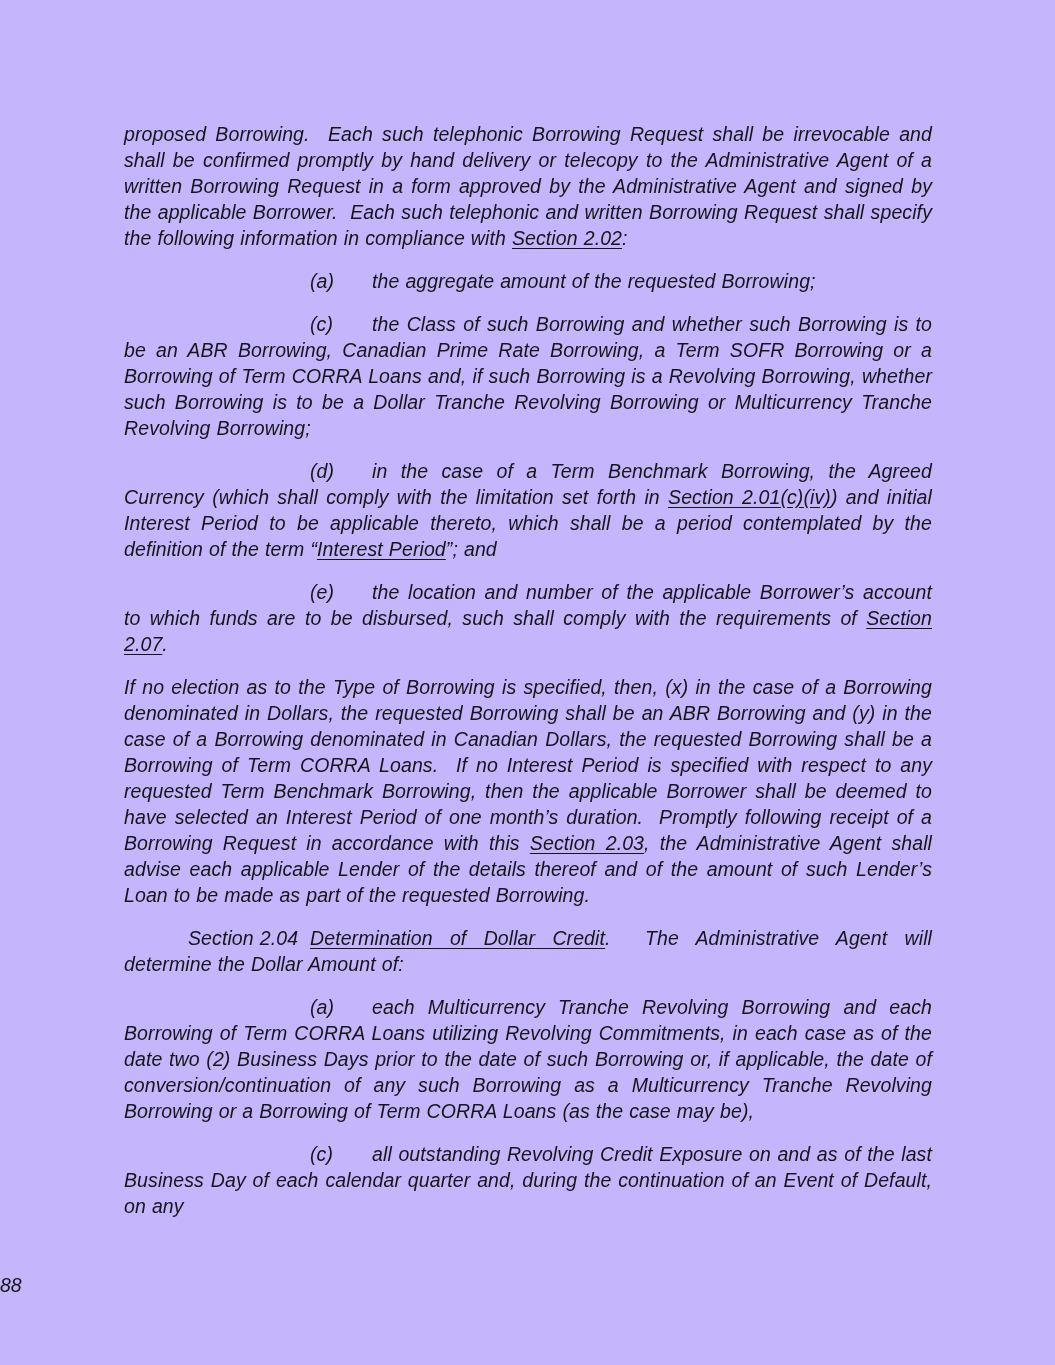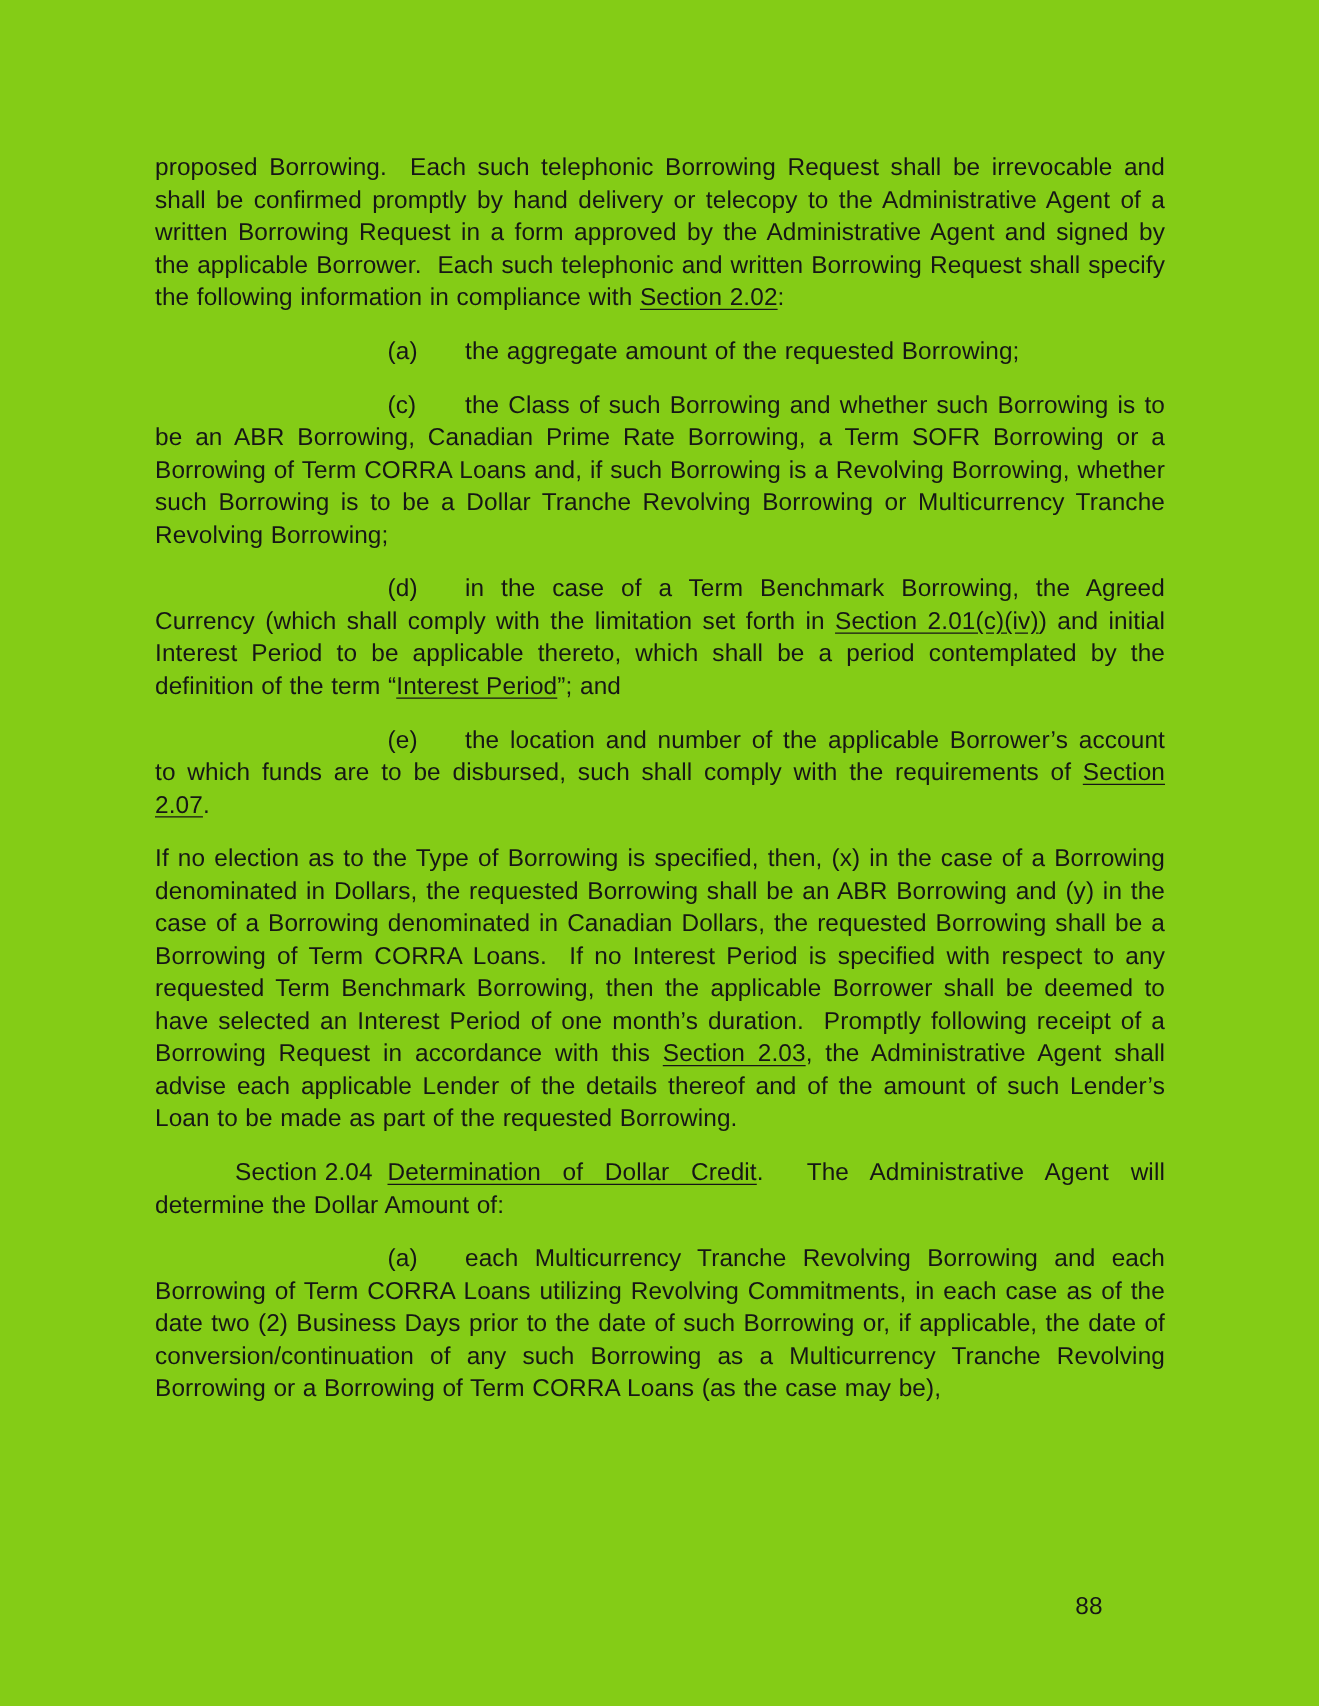--- a/index.html
+++ b/index.html
@@ -4,24 +4,25 @@
 <style>
   html, body {
     margin: 0;
     padding: 0;
     background: #ffffff;
   }
   .page {
     position: relative;
     width: 1055px;
     height: 1365px;
-    background: #84cc16;
+    background: #c4b5fd;
     font-family: "Liberation Sans", sans-serif;
     color: #161616;
     overflow: hidden;
+    font-style: italic;
   }
   .textblock {
     position: absolute;
     left: 124px;
     top: 121px;
     width: 808px;
   }
   p.para {
     font-size: 19.5px;
     line-height: 26px;
@@ -48,21 +49,21 @@
   }
   .u {
     text-decoration: underline;
     text-underline-offset: 3px;
   }
   .footer {
     position: absolute;
     left: 0;
     top: 1272px;
     width: 882px;
-    text-align: right;
+    text-align: left;
     font-size: 19.5px;
     line-height: 26px;
   }
 </style>
 </head>
 <body>
 
 <div class="page">
   <div class="textblock">
 
@@ -77,17 +78,18 @@
 
     <p class="para item"><span class="item-label">(e)</span><span>the location and number of the applicable Borrower’s account to which funds are to be disbursed, such shall comply with the requirements of </span><span class="u">Section 2.07</span><span>.</span></p>
 
     <p class="para"><span>If no election as to the Type of Borrowing is specified, then, (x) in the case of a Borrowing denominated in Dollars, the requested Borrowing shall be an ABR Borrowing and (y) in the case of a Borrowing denominated in Canadian Dollars, the requested Borrowing shall be a Borrowing of Term CORRA Loans.&nbsp; If no Interest Period is specified with respect to any requested Term Benchmark Borrowing, then the applicable Borrower shall be deemed to have selected an Interest Period of one month’s duration.&nbsp; Promptly following receipt of a Borrowing Request in accordance with this </span><span class="u">Section 2.03</span><span>, the Administrative Agent shall advise each applicable Lender of the details thereof and of the amount of such Lender’s Loan to be made as part of the requested Borrowing.</span></p>
 
     <p class="para section-start"><span class="section-label">Section 2.04</span><span class="u">Determination of Dollar Credit</span><span>.&nbsp; The Administrative Agent will determine the Dollar Amount of:</span></p>
 
     <p class="para item"><span class="item-label">(a)</span><span>each Multicurrency Tranche Revolving Borrowing and each Borrowing of Term CORRA Loans utilizing Revolving Commitments, in each case as of the date two (2) Business Days prior to the date of such Borrowing or, if applicable, the date of conversion/continuation of any such Borrowing as a Multicurrency Tranche Revolving Borrowing or a Borrowing of Term CORRA Loans (as the case may be),</span></p>
 
 
+    <p class="para item"><span class="item-label">(c)</span><span>all outstanding Revolving Credit Exposure on and as of the last Business Day of each calendar quarter and, during the continuation of an Event of Default, on any</span></p>
 
   </div>
 
   <div class="footer">88</div>
 </div>
 
 </body></html>

